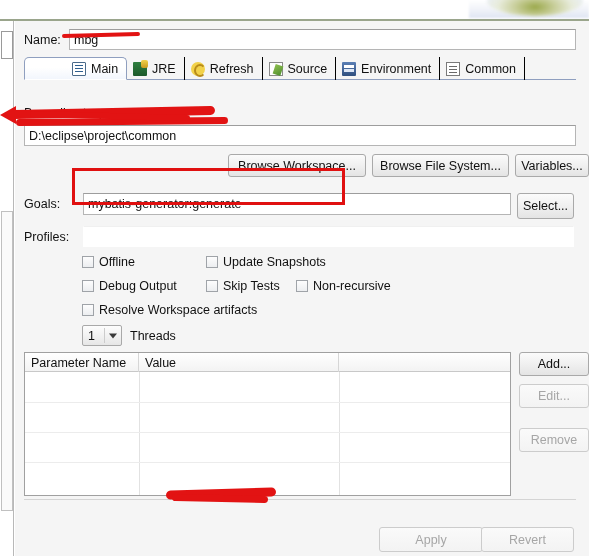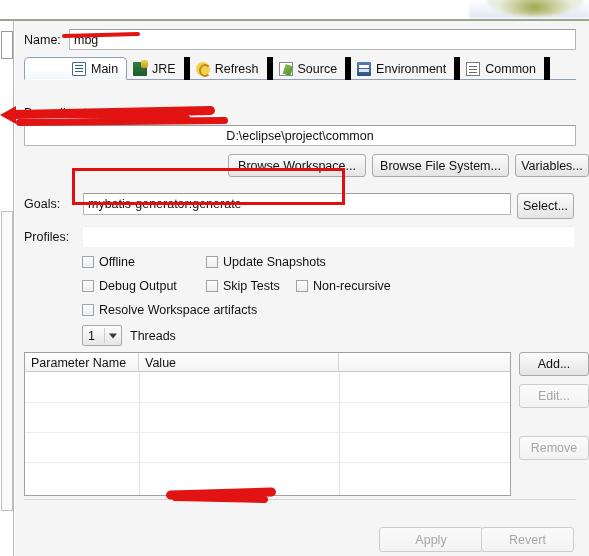--- a/index.html
+++ b/index.html
@@ -72,21 +72,21 @@
 
   
   .tabbar {
     position:absolute; left:9px; top:36px; width:552px; height:23px;
     border-bottom:1px solid #8f9fbf;
   }
   .tab {
     position:relative; float:left; height:23px; padding:0 8px 0 6px;
     display:flex; align-items:center; gap:5px;
     font-size:12.5px; color:#111; cursor:default;
-    border-right:6px solid #000000;
+    border-right:1px solid #000000;
   }
   .tab.active {
     background: linear-gradient(180deg,#ffffff 0%, #ffffff 45%, #f2f6fd 100%);
     border:1px solid #8f9fbf; border-bottom:1px solid #ffffff;
     border-top-left-radius:5px; border-top-right-radius:5px;
     margin-top:0px; font-weight:normal;padding-left:47px;
   }
   .tabico { width:14px; height:14px; display:inline-block; flex:0 0 14px; position:relative; }
 
   
@@ -250,21 +250,21 @@
       </div>
       <div class="tab">
         <span class="tabico ico-common"></span>
         <span>Common</span>
       </div>
     </div>
 
     <div class="panel">
 
       <span class="fld-label" style="left:0px; top:26px;">Base directory:</span>
-      <input class="text-input" style="left: 0px; top: 45px; width: 552px; height: 21px; text-align: center;" value="D:\eclipse\project\common">
+      <input class="text-input" style="left: 0px; top: 45px; width: 552px; height: 21px;" value="D:\eclipse\project\common">
 
       <div class="btn" style="left:204px; top:74px; width:138px; height:23px;">Browse Workspace...</div>
       <div class="btn" style="left:348px; top:74px; width:137px; height:23px;">Browse File System...</div>
       <div class="btn" style="left:491px; top:74px; width:74px; height:23px;">Variables...</div>
 
       <span class="fld-label" style="left:0px; top:117px;">Goals:</span>
       <input class="text-input" style="left: 59px; top: 113px; width: 428px; height: 22px;" value="mybatis-generator:generate">
       <div class="btn" style="left:493px; top:113px; width:57px; height:26px;">Select...</div>
 
       <span class="fld-label" style="left:0px; top:150px;">Profiles:</span>
@@ -312,21 +312,21 @@
           <div class="grid-col" style="left:114px;"></div>
           <div class="grid-col" style="left:314px;"></div>
           <div class="grid-row" style="top:30px;"></div>
           <div class="grid-row" style="top:60px;"></div>
           <div class="grid-row" style="top:90px;"></div>
         </div>
       </div>
 
       <div class="btn" style="left:495px; top:272px; width:70px; height:24px;">Add...</div>
       <div class="btn disabled" style="left:495px; top:304px; width:70px; height:24px;">Edit...</div>
-      <div class="btn disabled" style="left:495px; top:356px; width:70px; height:24px;">Remove</div>
+      <div class="btn disabled" style="left:495px; top:348px; width:70px; height:24px;">Remove</div>
 
       <span class="fld-label" style="left:0px; top:429px;">Maven Runtime:</span>
       <div class="combo" style="left:105px; top:425px; width:355px; height:22px;">
         <span>External(ECLIPSE)\maven\apache-maven-3.2.2 (3.2.2)</span>
         <span class="combo-arrow"></span>
       </div>
       <div class="btn" style="left:468px; top:425px; width:82px; height:23px;">Configure...</div>
 
     </div>
   </div>

